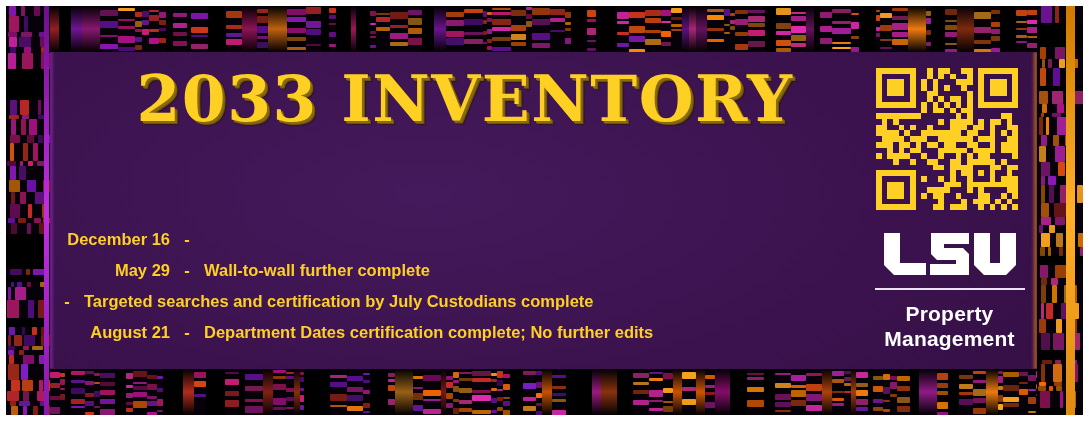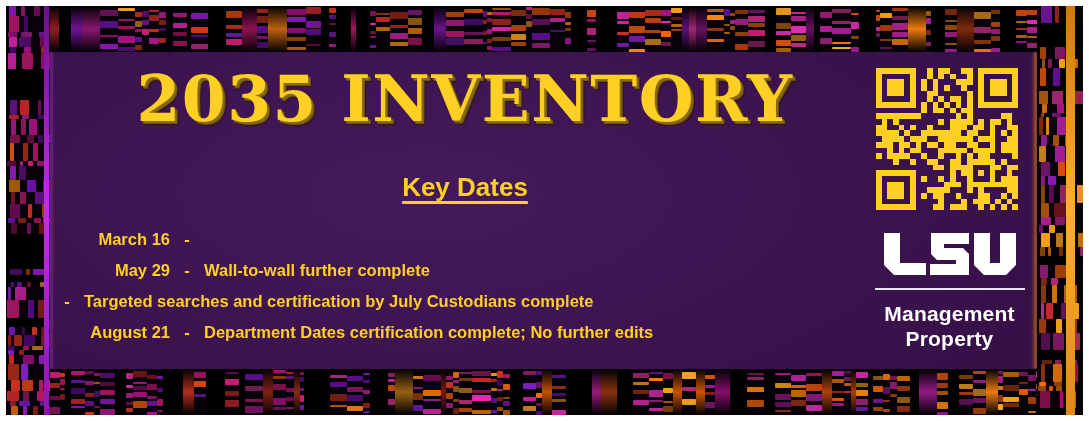--- a/index.html
+++ b/index.html
@@ -1447,28 +1447,27 @@
         <div class="hlane" style="top: 402px; height: 11px; background: rgba(0, 0, 0, 0.9);"></div>
         <div class="glowline" style="right: 8px; width: 9px; background: linear-gradient(rgb(208, 122, 0), rgb(255, 176, 40), rgb(224, 138, 16));"></div>
       </div>
 
     <div class="field">
       <div class="field-edge-left"></div>
       <div class="field-edge-right"></div>
 
       <div class="content">
 
-        <div class="title">2035 INVENTORY</div>
-
-        <div class="subtitle">Key Dates</div>
+        <div class="title">2033 INVENTORY</div>
+
 
         <div class="dates">
 
           <div class="date-row">
-            <span class="date-label">March 16</span>
+            <span class="date-label">December 16</span>
             <span class="date-dash">-</span>
           </div>
 
           <div class="date-row">
             <span class="date-label">May 29</span>
             <span class="date-dash">-</span>
             <span class="date-text">Wall-to-wall further complete</span>
           </div>
 
           <div class="date-row">
@@ -2120,21 +2119,21 @@
           <svg class="lsu-mark" viewBox="0 0 268 86">
             <g fill="#ffffff">
               <path d="M2 2 H34 V62 H86 V86 H22 L2 66 Z"></path>
               <path d="M96 2 H172 V24 H122 V32 H160 L172 44 V86 H94 V64 H146 V56 H108 L96 44 Z"></path>
               <path d="M182 2 H214 V62 H234 V2 H266 V66 L246 86 H202 L182 66 Z"></path>
             </g>
           </svg>
 
           <div class="logo-rule"></div>
 
+          <div class="logo-line">Property</div>
           <div class="logo-line">Management</div>
-          <div class="logo-line">Property</div>
         </div>
 
       </div>
 
     </div>
   </div>
 </div>
 
 </body></html>

